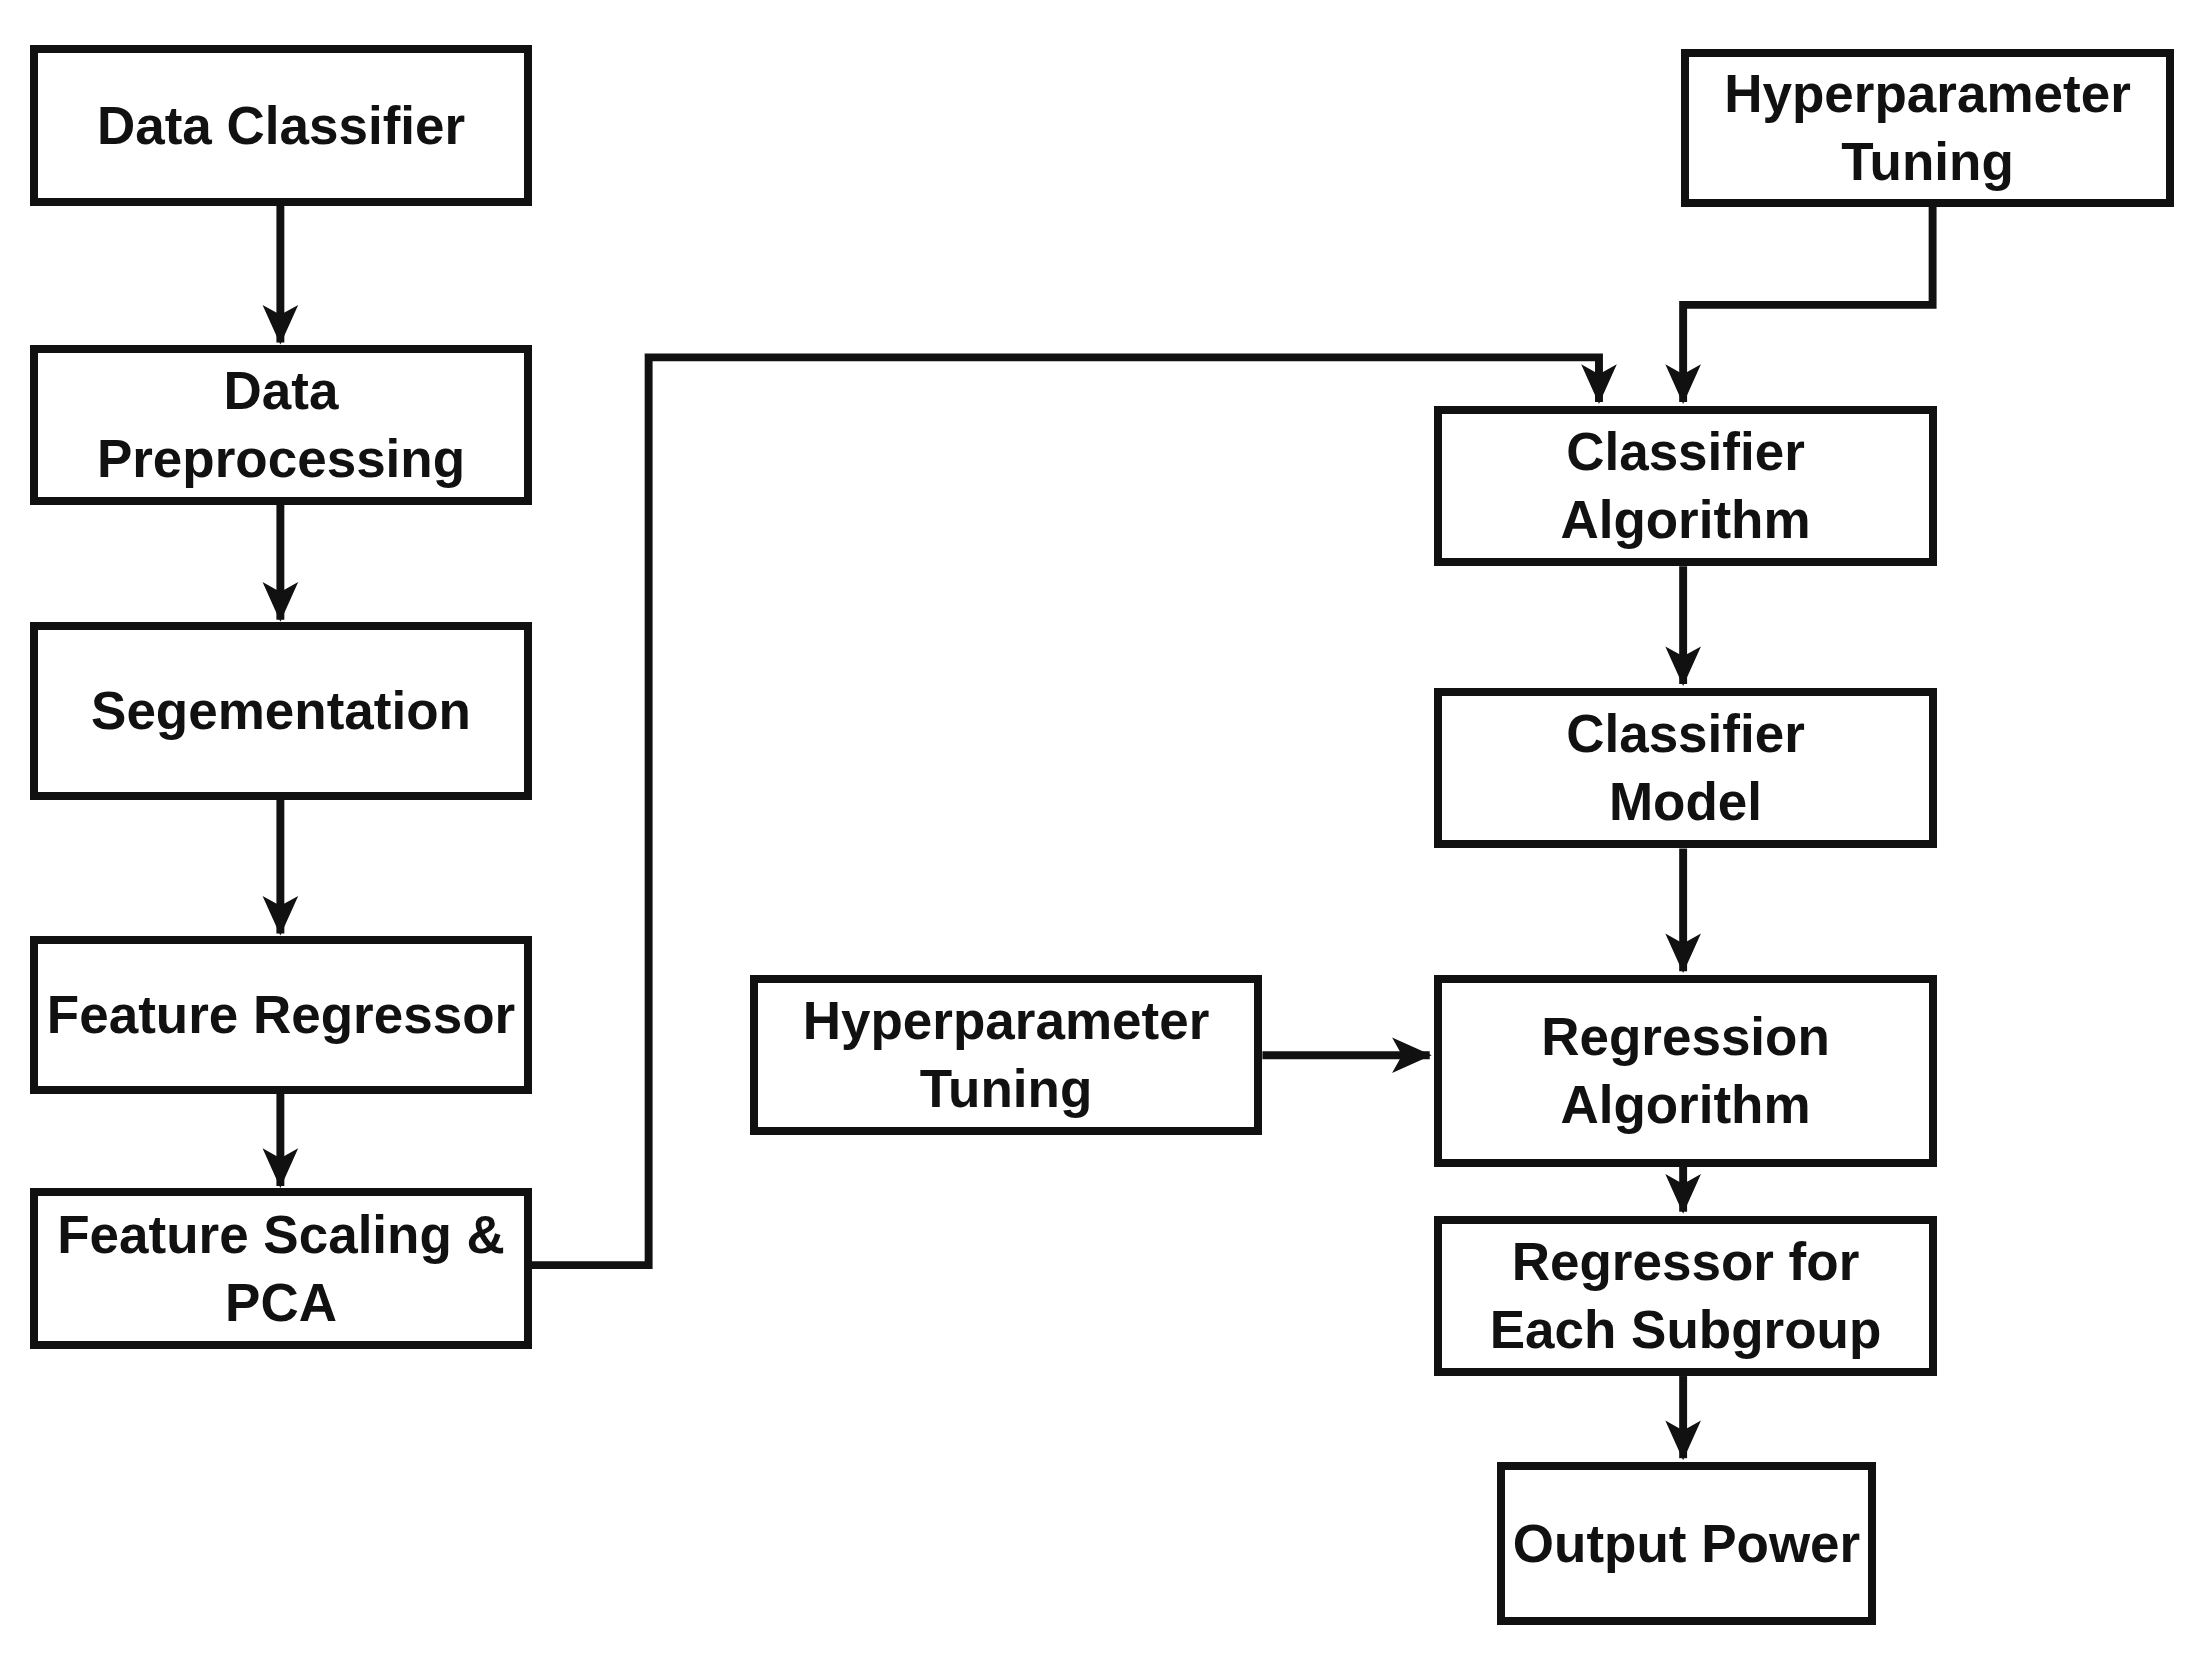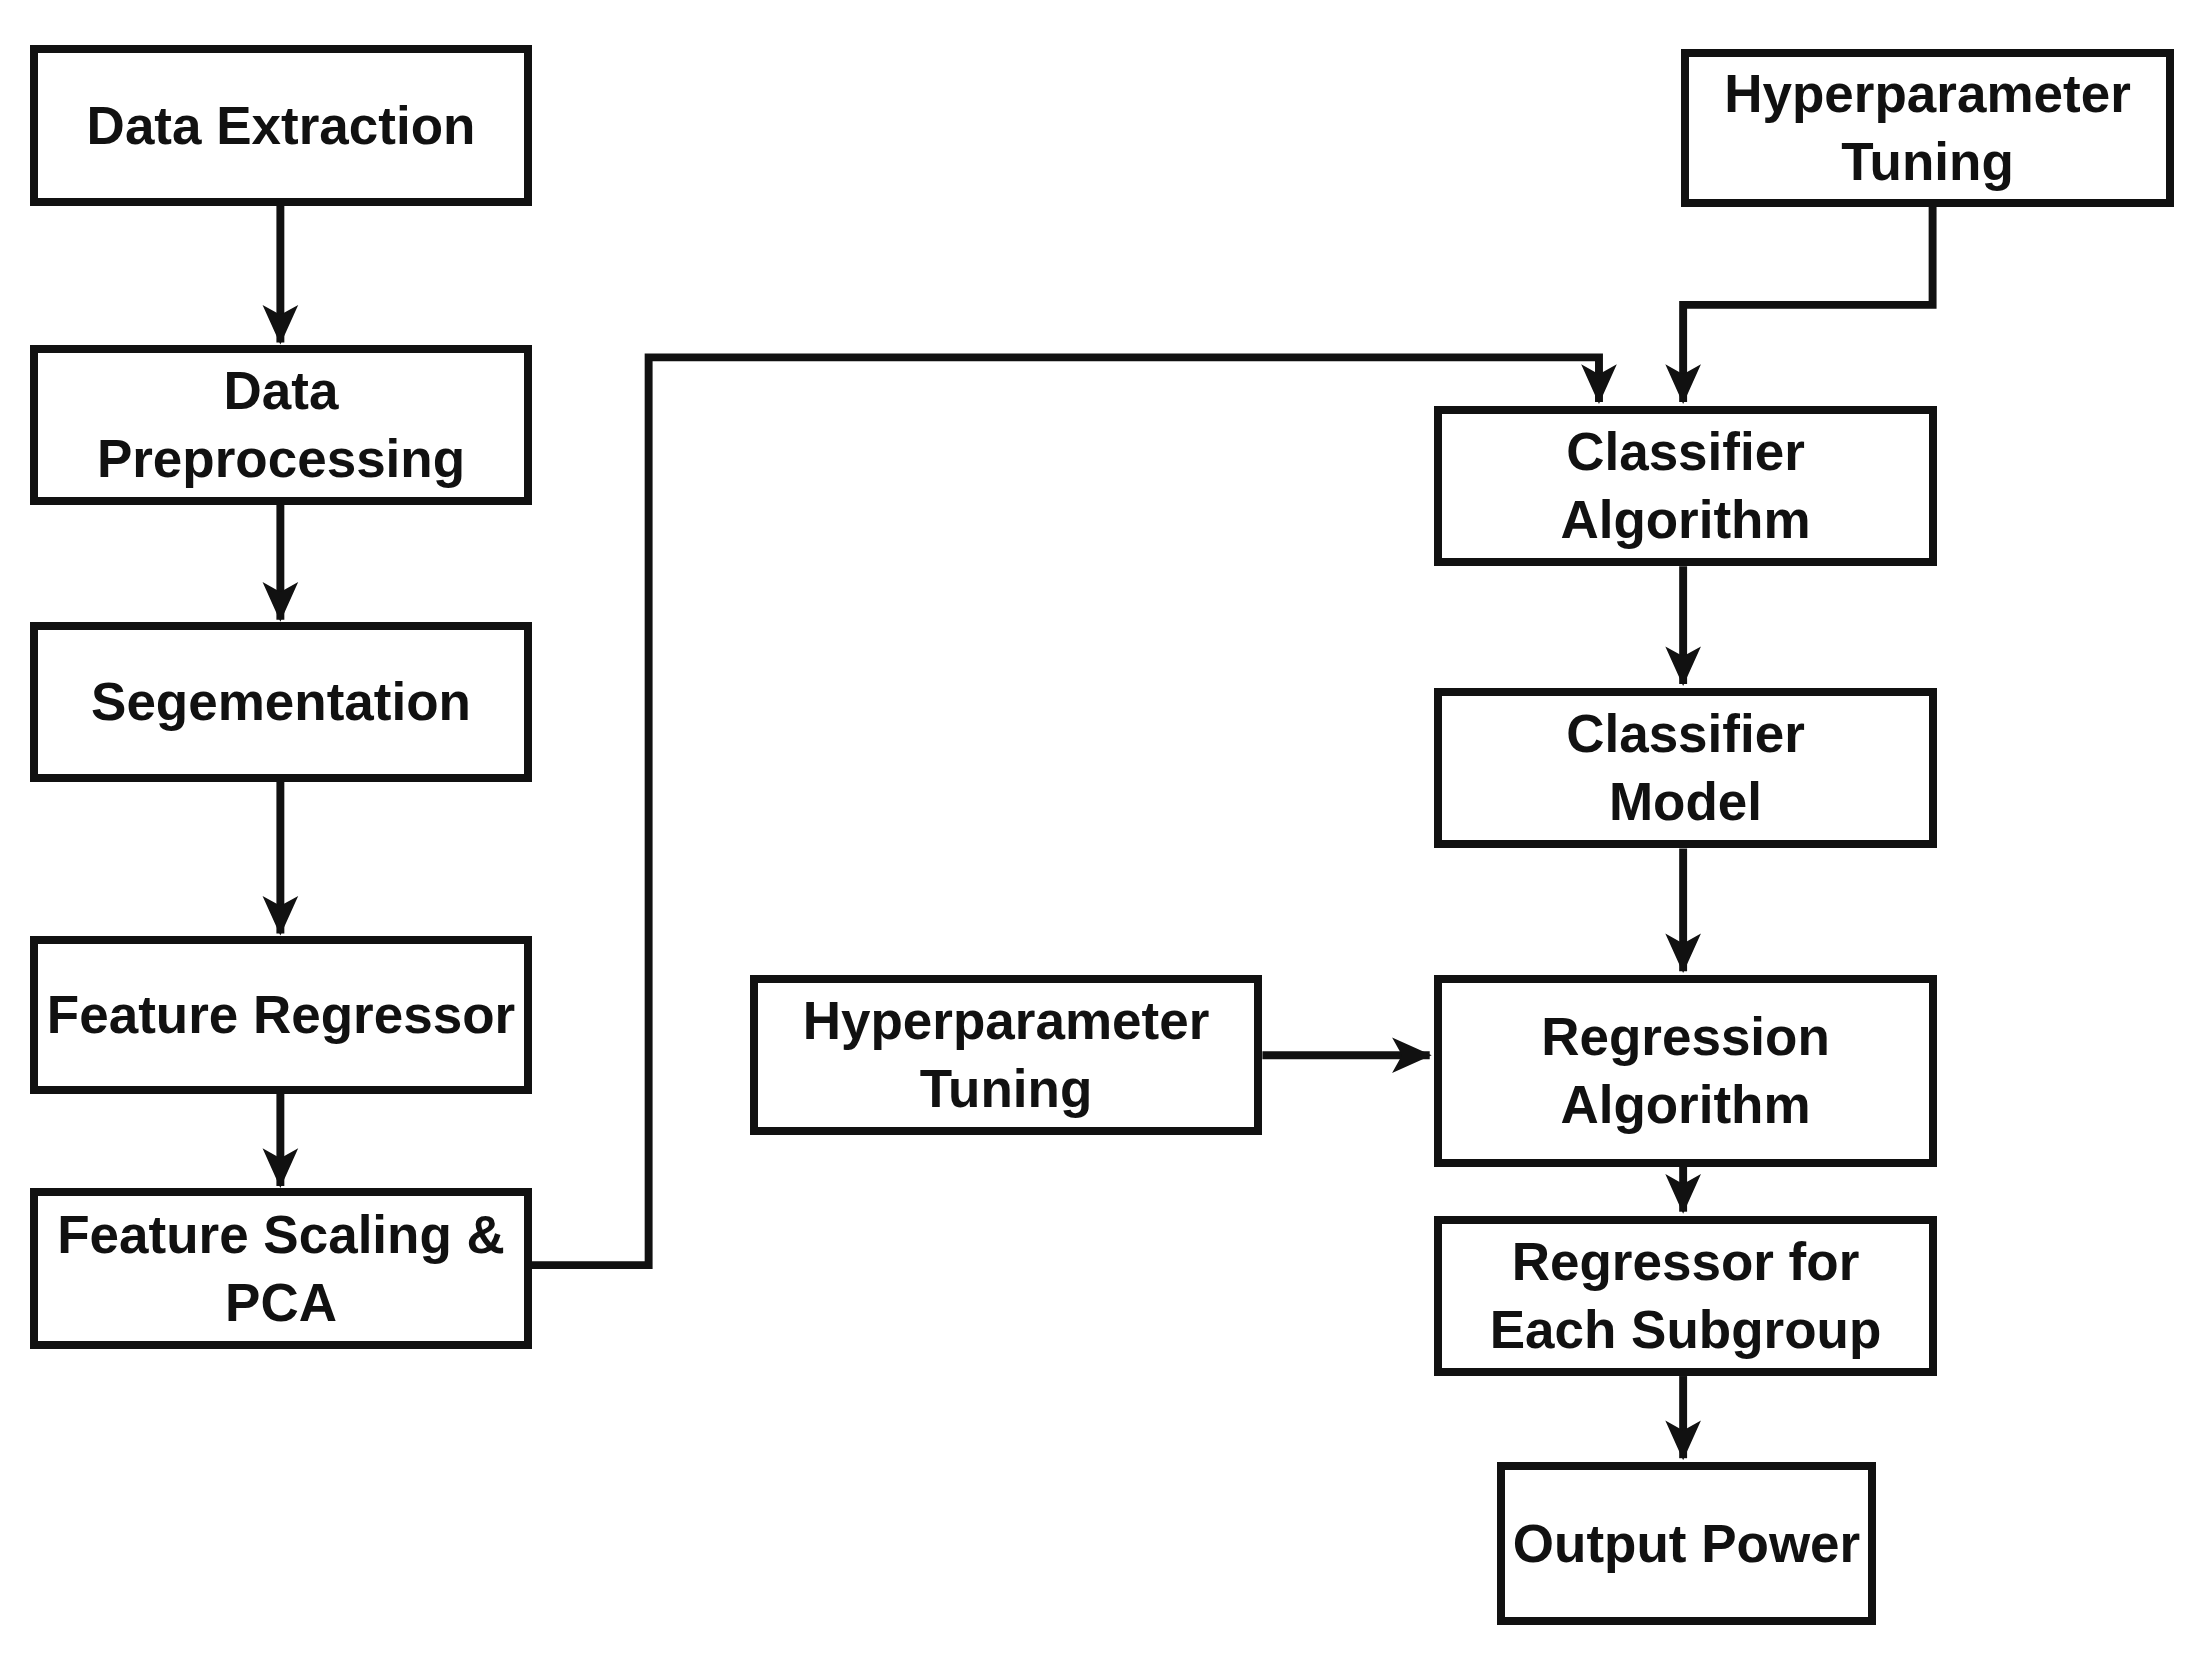--- a/index.html
+++ b/index.html
@@ -34,21 +34,21 @@
     font-weight: 700;
     font-size: 53px;
     line-height: 1.28;
     color: #111111;
     white-space: pre-line;
     letter-spacing: 0px;
   }
   
   .n-data-acquisition   { left: 30px;   top: 45px;   width: 502px; height: 161px; }
   .n-data-preprocessing { left: 30px;   top: 345px;  width: 502px; height: 160px; }
-  .n-segmentation       { left: 30px;   top: 622px;  width: 502px; height: 160px; }
+  .n-segmentation       { left: 30px;   top: 622px;  width: 502px; height: 178px; }
   .n-feature-extraction { left: 30px;   top: 936px;  width: 502px; height: 158px; }
   .n-feature-scaling    { left: 30px;   top: 1188px; width: 502px; height: 161px; }
   
   .n-ht-top             { left: 1681px; top: 49px;   width: 493px; height: 158px; }
   .n-classifier-algo    { left: 1434px; top: 406px;  width: 503px; height: 160px; }
   .n-classifier-model   { left: 1434px; top: 688px;  width: 503px; height: 160px; }
   .n-regression-algo    { left: 1434px; top: 975px;  width: 503px; height: 192px; }
   .n-regressor-subgroup { left: 1434px; top: 1216px; width: 503px; height: 160px; }
   .n-output-power       { left: 1497px; top: 1462px; width: 379px; height: 163px; }
   
@@ -77,21 +77,21 @@
     <path class="edge" d="M283 1105 L283 1198" marker-end="url(#arrowhead)"></path>
     <path class="edge" d="M537 1278 L655 1278 L655 361 L1615 361 L1615 406" marker-end="url(#arrowhead)"></path>
     <path class="edge" d="M1952 209 L1952 308 L1700 308 L1700 406" marker-end="url(#arrowhead)"></path>
     <path class="edge" d="M1700 572 L1700 691" marker-end="url(#arrowhead)"></path>
     <path class="edge" d="M1700 857 L1700 981" marker-end="url(#arrowhead)"></path>
     <path class="edge" d="M1275 1066 L1444 1066" marker-end="url(#arrowhead)"></path>
     <path class="edge" d="M1700 1147 L1700 1224" marker-end="url(#arrowhead)"></path>
     <path class="edge" d="M1700 1390 L1700 1473" marker-end="url(#arrowhead)"></path>
   </svg>
 
-  <div class="node n-data-acquisition">Data Extraction</div>
+  <div class="node n-data-acquisition">Data Classifier</div>
 
   <div class="node n-data-preprocessing">Data
 Preprocessing</div>
 
   <div class="node n-segmentation">Segementation</div>
 
   <div class="node n-feature-extraction">Feature Regressor</div>
 
   <div class="node n-feature-scaling">Feature Scaling &amp;
 PCA</div>

